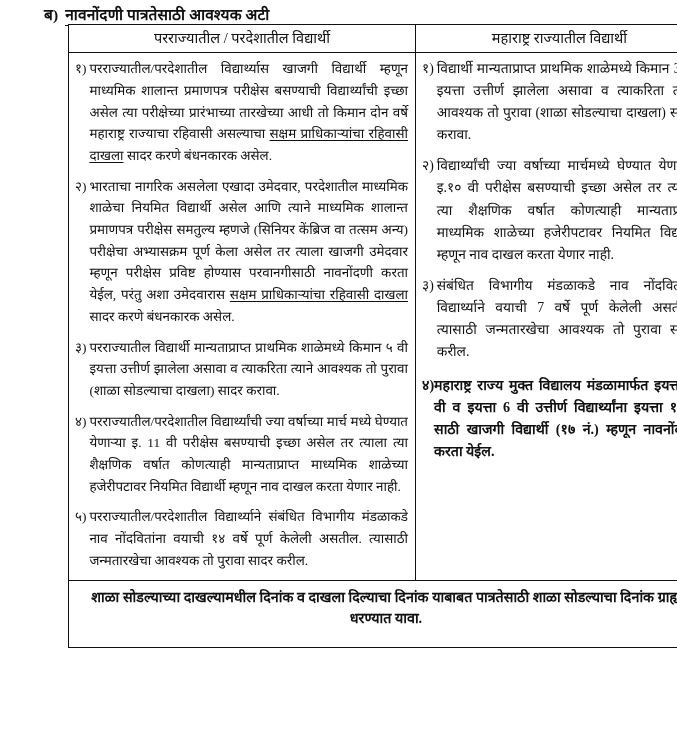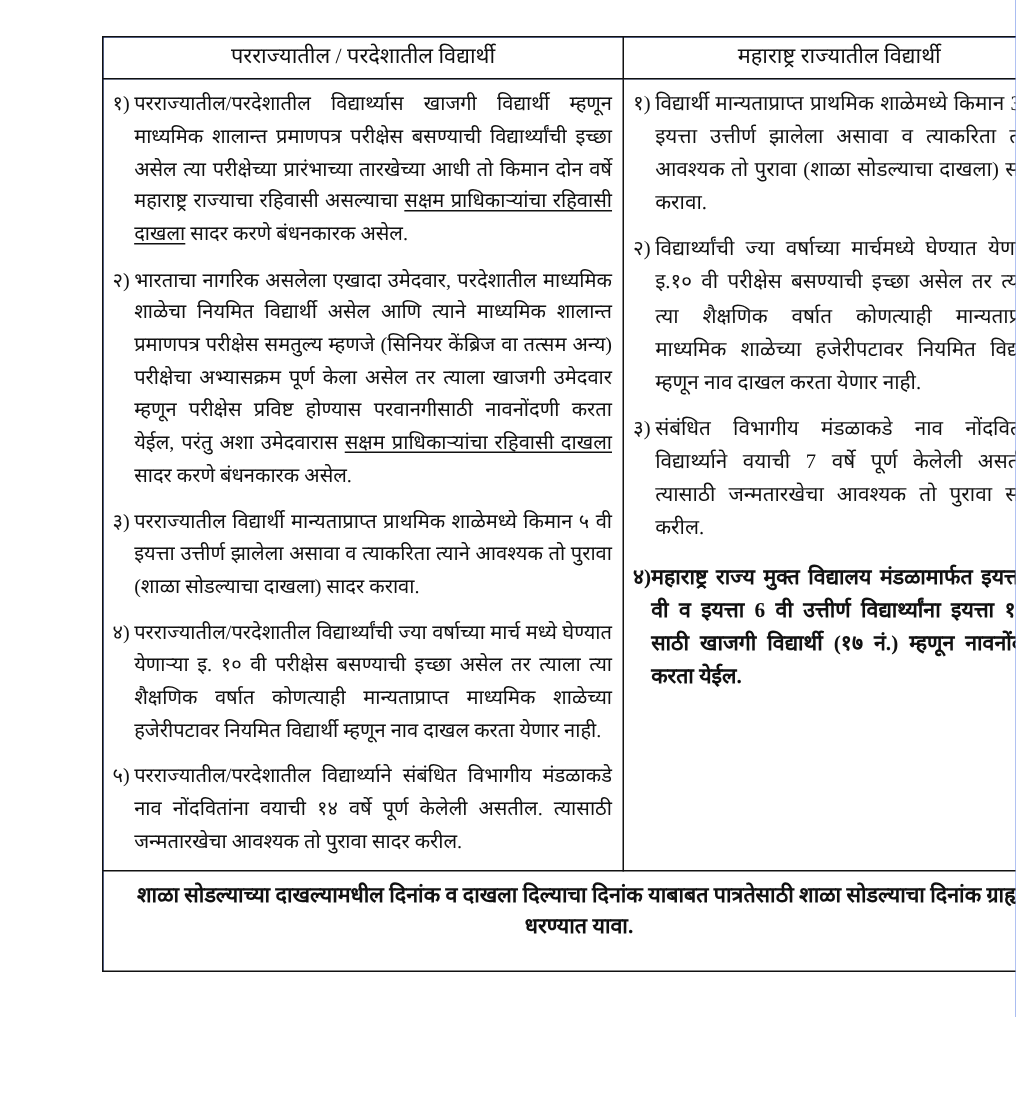--- a/index.html
+++ b/index.html
@@ -124,20 +124,25 @@
     font-weight: bold;
     line-height: 1.5;
     text-align: center;
   }
 </style>
 </head>
 <body>
 
 <div class="page">
 
+  <div class="heading-row">
+    <div class="heading">
+      <span class="h-label">ब)</span><span class="h-text">नावनोंदणी पात्रतेसाठी आवश्यक अटी</span>
+    </div>
+  </div>
 
   <div class="table-wrap">
     <table class="doc-table">
       <colgroup>
         <col class="col-left">
         <col class="col-right">
       </colgroup>
       <thead>
         <tr>
           <th class="col-head">परराज्यातील / परदेशातील विद्यार्थी</th>
@@ -155,21 +160,21 @@
                 <li class="item">
                   <span class="item-num">२)</span>
                   <span class="item-text"><span>भारताचा नागरिक असलेला एखादा उमेदवार, परदेशातील माध्यमिक शाळेचा नियमित विद्यार्थी असेल आणि त्याने माध्यमिक शालान्त प्रमाणपत्र परीक्षेस समतुल्य म्हणजे (सिनियर केंब्रिज वा तत्सम अन्य) परीक्षेचा अभ्यासक्रम पूर्ण केला असेल तर त्याला खाजगी उमेदवार म्हणून परीक्षेस प्रविष्ट होण्यास परवानगीसाठी नावनोंदणी करता येईल, परंतु अशा उमेदवारास </span><u>सक्षम प्राधिकाऱ्यांचा रहिवासी दाखला</u><span> सादर करणे बंधनकारक असेल.</span></span>
                 </li>
                 <li class="item">
                   <span class="item-num">३)</span>
                   <span class="item-text"><span>परराज्यातील विद्यार्थी मान्यताप्राप्त प्राथमिक शाळेमध्ये किमान ५ वी इयत्ता उत्तीर्ण झालेला असावा व त्याकरिता त्याने आवश्यक तो पुरावा (शाळा सोडल्याचा दाखला) सादर करावा.</span></span>
                 </li>
                 <li class="item">
                   <span class="item-num">४)</span>
-                  <span class="item-text"><span>परराज्यातील/परदेशातील विद्यार्थ्यांची ज्या वर्षाच्या मार्च मध्ये घेण्यात येणाऱ्या इ. १० वी परीक्षेस बसण्याची इच्छा असेल तर त्याला त्या शैक्षणिक वर्षात कोणत्याही मान्यताप्राप्त माध्यमिक शाळेच्या हजेरीपटावर नियमित विद्यार्थी म्हणून नाव दाखल करता येणार नाही.</span></span>
+                  <span class="item-text"><span>परराज्यातील/परदेशातील विद्यार्थ्यांची ज्या वर्षाच्या मार्च मध्ये घेण्यात येणाऱ्या इ. 11 वी परीक्षेस बसण्याची इच्छा असेल तर त्याला त्या शैक्षणिक वर्षात कोणत्याही मान्यताप्राप्त माध्यमिक शाळेच्या हजेरीपटावर नियमित विद्यार्थी म्हणून नाव दाखल करता येणार नाही.</span></span>
                 </li>
                 <li class="item">
                   <span class="item-num">५)</span>
                   <span class="item-text"><span>परराज्यातील/परदेशातील विद्यार्थ्याने संबंधित विभागीय मंडळाकडे नाव नोंदवितांना वयाची १४ वर्षे पूर्ण केलेली असतील. त्यासाठी जन्मतारखेचा आवश्यक तो पुरावा सादर करील.</span></span>
                 </li>
               </ol>
           </td>
           <td class="col-body col-right">
             <ol class="items" id="right-list">
                 <li class="item">

